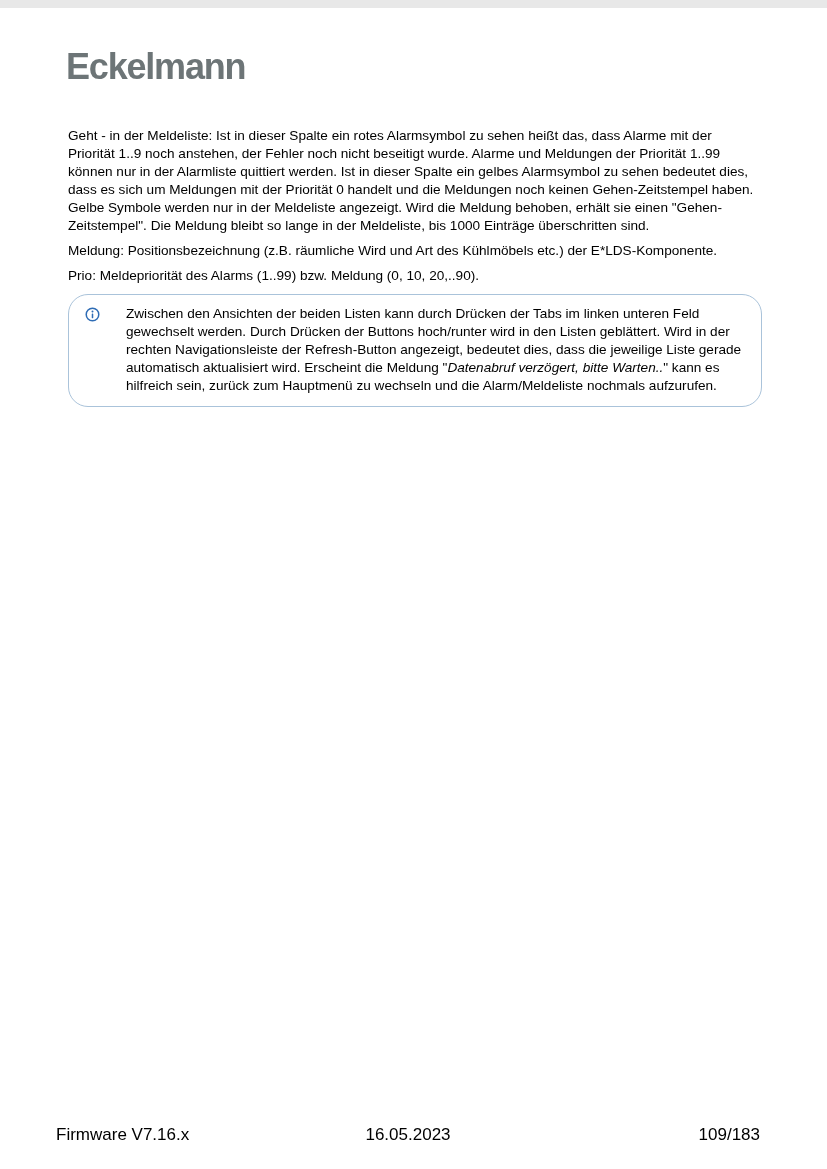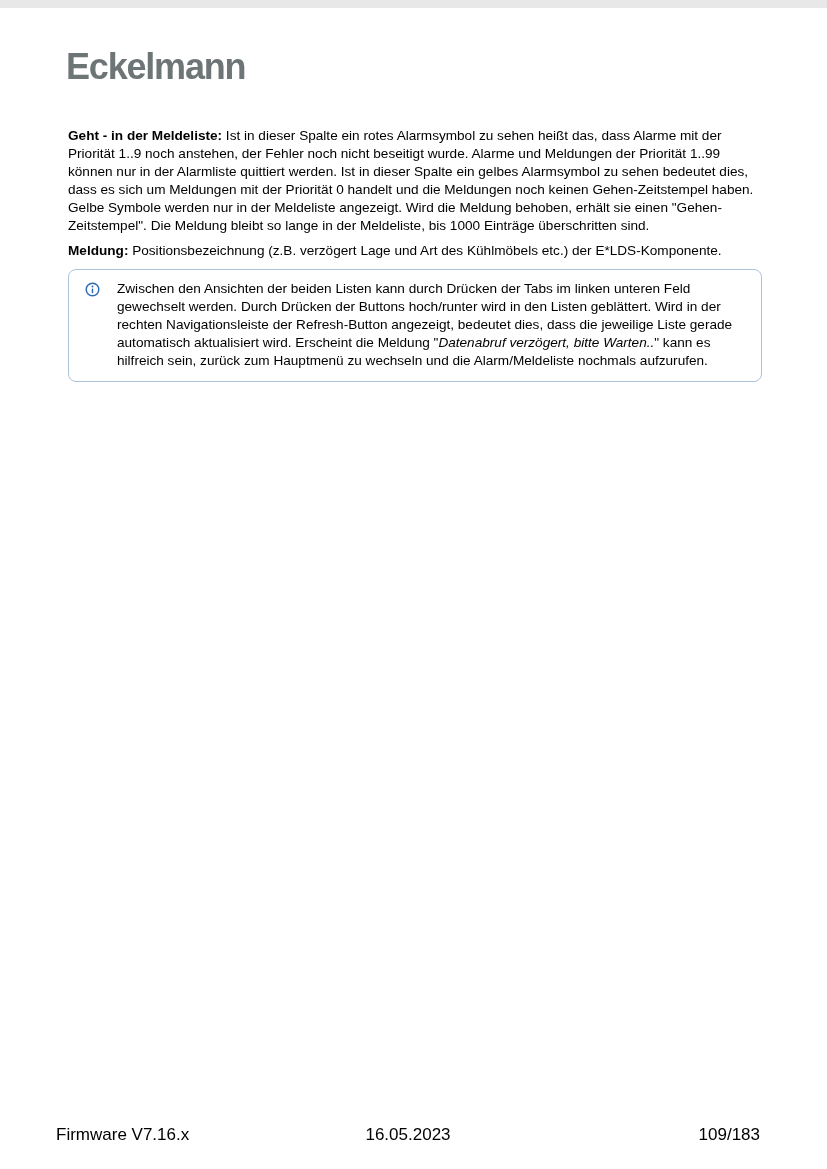--- a/index.html
+++ b/index.html
@@ -26,30 +26,30 @@
   .content {
     position: absolute;
     left: 68px;
     top: 119px;
     width: 694px;
     font-size: 13.6px;
     line-height: 18px;
   }
   .para { margin: 0 0 7px 0; }
   .para.tight { margin-bottom: 0; }
-  .para strong { font-weight: bold; }
+  .para strong { font-weight: normal; }
   .para em, .info-text em { font-style: italic; }
   .info-box {
     margin-top: 9px;
     border: 1px solid var(--info-border, #aac3da);
-    border-radius: 8px;
+    border-radius: 20px;
     padding: 10px 14px 11px 16px;
     display: flex;
     align-items: flex-start;
-    gap: 17px;
+    gap: 26px;
     background: #ffffff;
   }
   .info-icon {
     flex: 0 0 auto;
     width: 15px;
     height: 15px;
     margin-top: 1.5px;
     display: inline-block;
   }
   .info-text { flex: 1 1 auto; font-size: 13.6px; line-height: 18px; }
@@ -70,21 +70,22 @@
 <body>
 
 <div class="page" style="--bg: #ffffff; --text: #000000; --logo-gray: #6d7577; --info-border: #aac3da;">
 
   <div class="logo">Eckelmann</div>
 
   <div class="content">
 
     <div id="text-blocks">
         <p class="para"><strong>Geht - in der Meldeliste:</strong><span> Ist in dieser Spalte ein rotes Alarmsymbol zu sehen heißt das, dass Alarme mit der Priorität 1..9 noch anstehen, der Fehler noch nicht beseitigt wurde. Alarme und Meldungen der Priorität 1..99 können nur in der Alarmliste quittiert werden. Ist in dieser Spalte ein gelbes Alarmsymbol zu sehen bedeutet dies, dass es sich um Meldungen mit der Priorität 0 handelt und die Meldungen noch keinen Gehen-Zeitstempel haben. Gelbe Symbole werden nur in der Meldeliste angezeigt. Wird die Meldung behoben, erhält sie einen "Gehen-Zeitstempel". Die Meldung bleibt so lange in der Meldeliste, bis 1000 Einträge überschritten sind.</span></p>
-        <p class="para"><strong>Meldung:</strong><span> Positionsbezeichnung (z.B. verzögert Lage und Art des Kühlmöbels etc.) der E*LDS-Komponente.</span></p>
+        <p class="para"><strong>Meldung:</strong><span> Positionsbezeichnung (z.B. räumliche Wird und Art des Kühlmöbels etc.) der E*LDS-Komponente.</span></p>
+        <p class="para"><strong>Prio:</strong><span> Meldepriorität des Alarms (1..99) bzw. Meldung (0, 10, 20,..90).</span></p>
       </div>
 
     <div class="info-box">
       <span class="info-icon">
         <svg viewBox="0 0 16 16" width="15" height="15" aria-hidden="true">
           <circle cx="8" cy="8" r="6.7" fill="none" stroke="#2e6cb5" stroke-width="1.6"></circle>
           <circle cx="8" cy="4.9" r="1.05" fill="#2e6cb5"></circle>
           <rect x="7.2" y="6.9" width="1.6" height="5" rx="0.5" fill="#2e6cb5"></rect>
         </svg>
       </span>

